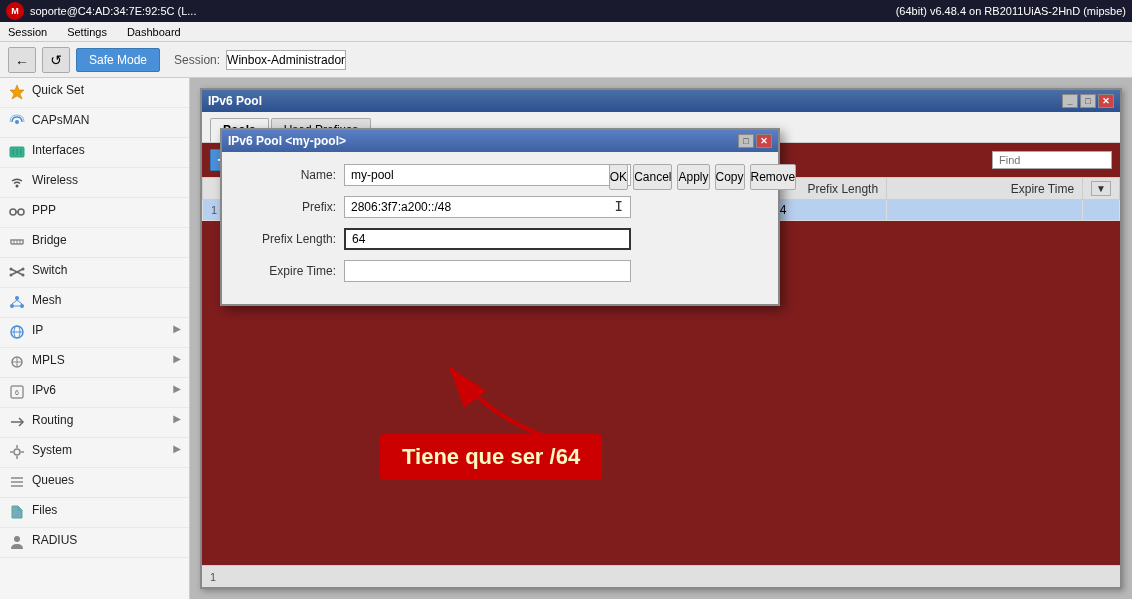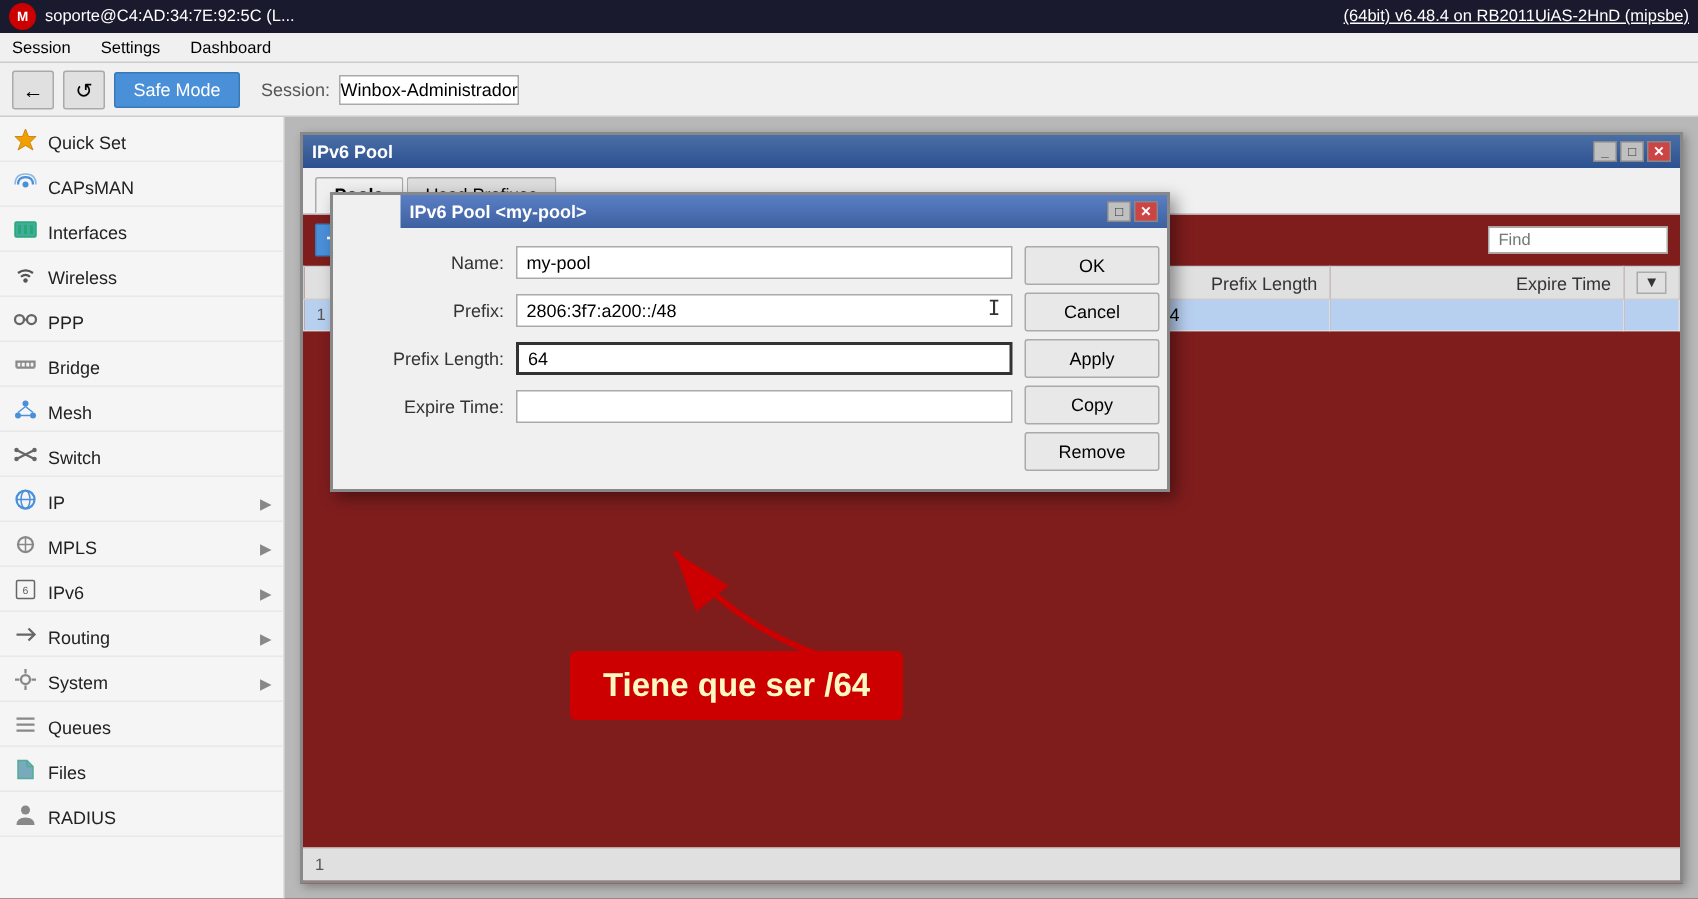--- a/index.html
+++ b/index.html
@@ -20,21 +20,21 @@
     .session-value { background: white; border: 1px solid #aaa; padding: 2px 0; font-size: 12px; }
     .toolbar-right { margin-left: auto; display: flex; gap: 12px; font-size: 12px; color: #333; }
     .toolbar-right span { font-weight: normal; }
     .toolbar-right strong { font-weight: bold; }
 
     
     .main { display: flex; height: calc(599px - 78px); }
 
     
     .sidebar { width: 190px; background: #f5f5f5; border-right: 1px solid #ccc; overflow-y: auto; flex-shrink: 0; }
-    .sidebar-item { display: flex; align-items: flex-end; padding: 5px 8px; cursor: pointer; gap: 6px; border-bottom: 1px solid #e8e8e8; height: 30px; }
+    .sidebar-item { display: flex; align-items: flex-start; padding: 5px 8px; cursor: pointer; gap: 6px; border-bottom: 1px solid #e8e8e8; height: 30px; }
     .sidebar-item .icon { width: 18px; height: 18px; flex-shrink: 0; display: flex; align-items: center; justify-content: center; }
     .sidebar-item .label { font-size: 12px; color: #222; }
     .sidebar-item .arrow { margin-left: auto; color: #888; font-size: 10px; }
 
     
     .content { flex: 1; background: #b8b8b8; position: relative; overflow: hidden; }
 
     
     .ipv6-pool-window { position: absolute; top: 10px; left: 10px; right: 10px; bottom: 10px; background: #7f1d1d; border: 2px solid #888; box-shadow: 2px 2px 6px rgba(0,0,0,0.3); }
     .window-titlebar { background: linear-gradient(to bottom, #4a6fa5, #2d5090); color: white; height: 22px; display: flex; align-items: center; padding: 0 6px; font-size: 12px; font-weight: bold; }
@@ -57,37 +57,37 @@
     .pool-table { width: 100%; border-collapse: collapse; font-size: 12px; }
     .pool-table th { background: #e0e0e0; border: 1px solid #ccc; padding: 3px 8px; text-align: right; font-weight: normal; color: #333; }
     .pool-table th .sort-arrow { color: #888; font-size: 10px; margin-left: 4px; }
     .pool-table td { border: 1px solid #ddd; padding: 3px 8px; }
     .pool-table tr.selected td { background: #b8d0f0; }
     .pool-table .dropdown-btn { background: #e0e0e0; border: 1px solid #aaa; padding: 1px 4px; font-size: 10px; cursor: pointer; }
 
     
     .status-bar { position: absolute; bottom: 0; left: 0; right: 0; height: 22px; background: #e0e0e0; border-top: 1px solid #ccc; display: flex; align-items: center; padding: 0 8px; font-size: 11px; color: #555; }
     .dialog { position: absolute; top: 50px; left: 30px; width: 560px; background: #f0f0f0; border: 2px solid #888; box-shadow: 4px 4px 10px rgba(0,0,0,0.4); }
-    .dialog-titlebar { background: linear-gradient(to bottom, #5a7fc5, #3d60a0); color: white; height: 22px; display: flex; align-items: center; padding: 0 6px; font-size: 12px; font-weight: bold; margin-left: 45px; }
+    .dialog-titlebar { background: linear-gradient(to bottom, #5a7fc5, #3d60a0); color: white; height: 22px; display: flex; align-items: center; padding: 0 6px; font-size: 12px; font-weight: bold; }
     .dialog-titlebar .title { flex: 1; }
     .form-row { display: flex; align-items: center; margin-bottom: 10px; }
     .form-label { width: 110px; text-align: right; padding-right: 8px; font-size: 12px; color: #333; }
     .form-input { flex: 1; height: 22px; border: 1px solid #aaa; padding: 2px 6px; font-size: 12px; background: white; }
     .dialog-btn { width: 90px; height: 26px; background: #e8e8e8; border: 1px solid #aaa; border-radius: 2px; cursor: pointer; font-size: 12px; display: flex; align-items: center; justify-content: center; }
 
     
     .number-cell { width: 20px; background: #d0d0d0; border-right: 1px solid #ccc; text-align: center; font-size: 11px; color: #555; }
   </style>
 </head>
 <body>
 
 <div class="top-bar">
   <div class="logo">M</div>
   <span class="title">soporte@C4:AD:34:7E:92:5C (L...</span>
-  <span style="margin-left:20px;text-decoration:underline;">(64bit) v6.48.4 on RB2011UiAS-2HnD (mipsbe)</span>
+  <span style="margin-left:20px;">(64bit) v6.48.4 on RB2011UiAS-2HnD (mipsbe)</span>
 </div>
 
 <div class="menu-bar">
   <span>Session</span>
   <span>Settings</span>
   <span>Dashboard</span>
 </div>
 
 <div class="toolbar">
   <div class="toolbar-btn" title="Back">←</div>
@@ -157,42 +157,42 @@
             <line x1="5" y1="6" x2="5" y2="10" stroke="#888" stroke-width="1"></line>
             <line x1="8" y1="6" x2="8" y2="10" stroke="#888" stroke-width="1"></line>
             <line x1="11" y1="6" x2="11" y2="10" stroke="#888" stroke-width="1"></line>
           </svg>
       </span>
       <span class="label">Bridge</span>
     </div>
     <div class="sidebar-item">
       <span class="icon">
         <svg width="16" height="16" viewBox="0 0 16 16">
+            <line x1="2" y1="5" x2="14" y2="11" stroke="#666" stroke-width="1.5" marker-end="url(#arr)"></line>
+            <line x1="2" y1="11" x2="14" y2="5" stroke="#666" stroke-width="1.5"></line>
+            <circle cx="2" cy="5" r="1.5" fill="#666"></circle>
+            <circle cx="2" cy="11" r="1.5" fill="#666"></circle>
+            <circle cx="14" cy="11" r="1.5" fill="#666"></circle>
+            <circle cx="14" cy="5" r="1.5" fill="#666"></circle>
+          </svg>
+      </span>
+      <span class="label">Switch</span>
+    </div>
+    <div class="sidebar-item">
+      <span class="icon">
+        <svg width="16" height="16" viewBox="0 0 16 16">
             <circle cx="8" cy="4" r="2" fill="#4a90d9"></circle>
             <circle cx="3" cy="12" r="2" fill="#4a90d9"></circle>
             <circle cx="13" cy="12" r="2" fill="#4a90d9"></circle>
             <line x1="8" y1="6" x2="3" y2="10" stroke="#4a90d9" stroke-width="1"></line>
             <line x1="8" y1="6" x2="13" y2="10" stroke="#4a90d9" stroke-width="1"></line>
             <line x1="5" y1="12" x2="11" y2="12" stroke="#4a90d9" stroke-width="1"></line>
           </svg>
       </span>
       <span class="label">Mesh</span>
-    </div>
-    <div class="sidebar-item">
-      <span class="icon">
-        <svg width="16" height="16" viewBox="0 0 16 16">
-            <line x1="2" y1="5" x2="14" y2="11" stroke="#666" stroke-width="1.5" marker-end="url(#arr)"></line>
-            <line x1="2" y1="11" x2="14" y2="5" stroke="#666" stroke-width="1.5"></line>
-            <circle cx="2" cy="5" r="1.5" fill="#666"></circle>
-            <circle cx="2" cy="11" r="1.5" fill="#666"></circle>
-            <circle cx="14" cy="11" r="1.5" fill="#666"></circle>
-            <circle cx="14" cy="5" r="1.5" fill="#666"></circle>
-          </svg>
-      </span>
-      <span class="label">Switch</span>
     </div>
     <div class="sidebar-item">
       <span class="icon">
         <svg width="16" height="16" viewBox="0 0 16 16">
             <circle cx="8" cy="8" r="6" fill="none" stroke="#4a90d9" stroke-width="1.5"></circle>
             <ellipse cx="8" cy="8" rx="3" ry="6" fill="none" stroke="#4a90d9" stroke-width="1"></ellipse>
             <line x1="2" y1="8" x2="14" y2="8" stroke="#4a90d9" stroke-width="1"></line>
           </svg>
       </span>
       <span class="label">IP</span>
@@ -346,21 +346,21 @@
 
     <div class="dialog">
       <div class="dialog-titlebar">
         <span class="title">IPv6 Pool &lt;my-pool&gt;</span>
         <div class="window-controls">
           <div class="win-btn">□</div>
           <div class="win-btn" style="background:#cc4444; color:white;">✕</div>
         </div>
       </div>
 
-      <div style="padding: 12px 0 12px 12px; display:flex; gap: 8px;">
+      <div style="padding: 12px 28px 12px 12px; display:flex; gap: 24px;">
         <div style="flex:1;">
           <div class="form-row">
             <span class="form-label">Name:</span>
             <input class="form-input" type="text" value="my-pool" style="">
           </div>
           <div class="form-row">
             <span class="form-label">Prefix:</span>
             <div style="flex:1; position:relative;">
               <input class="form-input" type="text" value="2806:3f7:a200::/48" style="width: 100%;">
               <span style="position:absolute; right:8px; top:2px; font-size:14px; color:#333; font-family:monospace; cursor:text;">I</span>
@@ -369,21 +369,21 @@
           <div class="form-row">
             <span class="form-label">Prefix Length:</span>
             <input class="form-input" type="text" value="64" style="border: 2px solid rgb(51, 51, 51);">
           </div>
           <div class="form-row">
             <span class="form-label">Expire Time:</span>
             <input class="form-input" type="text" value="" style="">
           </div>
         </div>
 
-        <div style="display:flex; flex-direction:column; gap:5px; width:95px; padding-top:0;justify-content:center;">
+        <div style="display:flex; flex-direction:row; gap:5px; width:95px; padding-top:0;justify-content:center;">
           <button class="dialog-btn">OK</button>
           <button class="dialog-btn">Cancel</button>
           <button class="dialog-btn">Apply</button>
           <button class="dialog-btn">Copy</button>
           <button class="dialog-btn">Remove</button>
         </div>
       </div>
     </div>
 
     <svg style="position:absolute; left:200px; top:260px; width:200px; height:120px; pointer-events:none; z-index:10;">

